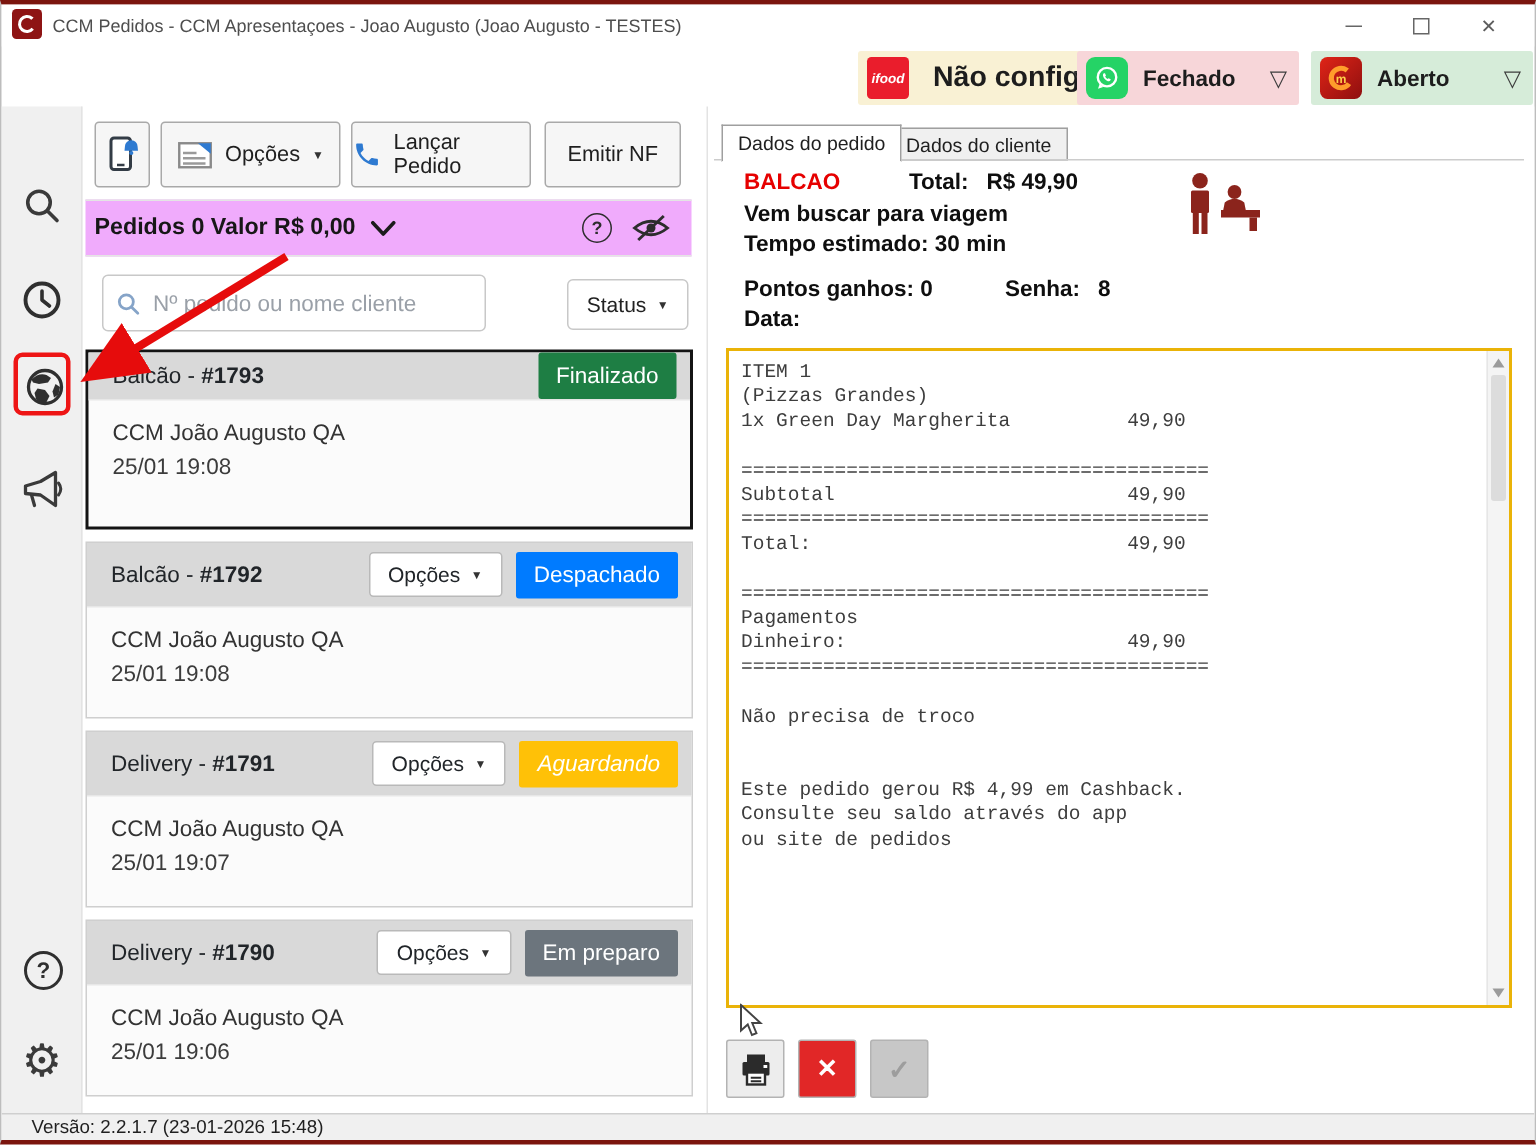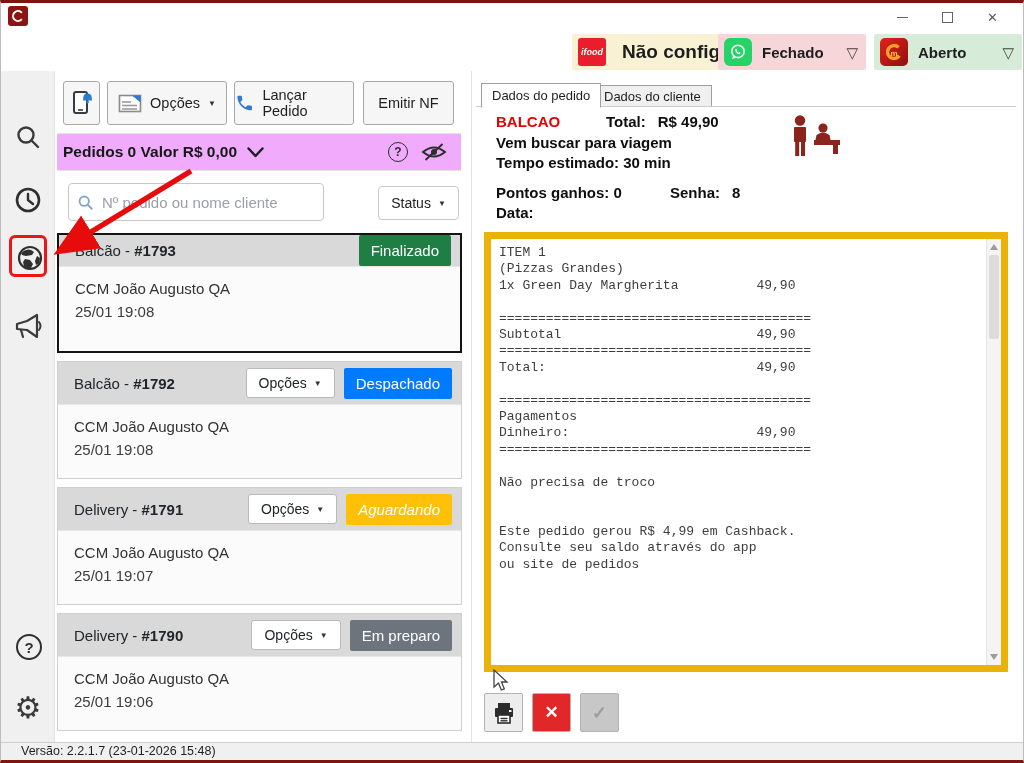--- a/index.html
+++ b/index.html
@@ -75,21 +75,21 @@
   .tab { position:absolute; font-size:13px; color:#1f1f1f; display:flex; align-items:center; padding:0 10px; white-space:nowrap; }
   .tab.active { left:480px; top:80px; height:25px; background:#fff; border:1px solid #9f9f9f; border-bottom:1px solid #fff; z-index:2; }
   .tab.inactive { left:592px; top:82px; height:22px; background:#f0f0f0; border:1px solid #9f9f9f; z-index:0; }
 
   .info { position:absolute; left:495px; font-weight:bold; font-size:15px; color:#0e0e0e; white-space:nowrap; }
   .red-type { color:#e60000; display:inline-block; width:110px; }
   .pts-block { display:inline-block; width:174px; }
   .lblgap { display:inline-block; width:12px; }
 
   
-  .receipt { position:absolute; left:483px; top:229px; width:524px; height:440px; border:7px solid #eab308; background:#fff; }
+  .receipt { position:absolute; left:483px; top:229px; width:524px; height:440px; border:2px solid #eab308; background:#fff; }
   .receipt pre { position:absolute; left:8px; top:6px; right:18px; bottom:4px; overflow:hidden; font-family:"Liberation Mono", monospace; font-size:13px; line-height:16.4px; color:#3d3d3d; white-space:pre; }
   .vscroll { position:absolute; right:0; top:0; bottom:0; width:15px; background:#f4f4f4; border-left:1px solid #e6e6e6; }
   .vs-arrow { position:absolute; left:3px; width:0; height:0; border-left:4.5px solid transparent; border-right:4.5px solid transparent; }
   .vs-up { top:5px; border-bottom:6px solid #9b9b9b; }
   .vs-down { bottom:5px; border-top:6px solid #9b9b9b; }
   .vs-thumb { position:absolute; left:2px; top:16px; width:10px; height:84px; background:#dcdcdc; border-radius:2px; }
 
   
   .act-btn { position:absolute; top:690px; width:39px; height:39px; border:1px solid #b3b3b3; border-radius:2px; display:flex; align-items:center; justify-content:center; }
   #btn-print { left:483px; background:#ededed; }
@@ -105,20 +105,21 @@
 </style>
 </head>
 <body>
 
 <div class="titlebar">
   <div class="app-icon">
     <svg width="14" height="14" viewBox="0 0 14 14">
         <circle cx="7" cy="7" r="5" fill="none" stroke="#fff" stroke-width="2" stroke-dasharray="24 8" transform="rotate(40 7 7)"></circle>
       </svg>
   </div>
+  <span class="title-text">CCM Pedidos - CCM Apresentaçoes - Joao Augusto (Joao Augusto - TESTES)</span>
   <div class="win-controls">
     <div class="win-btn">
         <span class="glyph-min"></span>
       </div>
     <div class="win-btn">
         <span class="glyph-max"></span>
       </div>
     <div class="win-btn">
         <span class="glyph-close">✕</span>
       </div>

